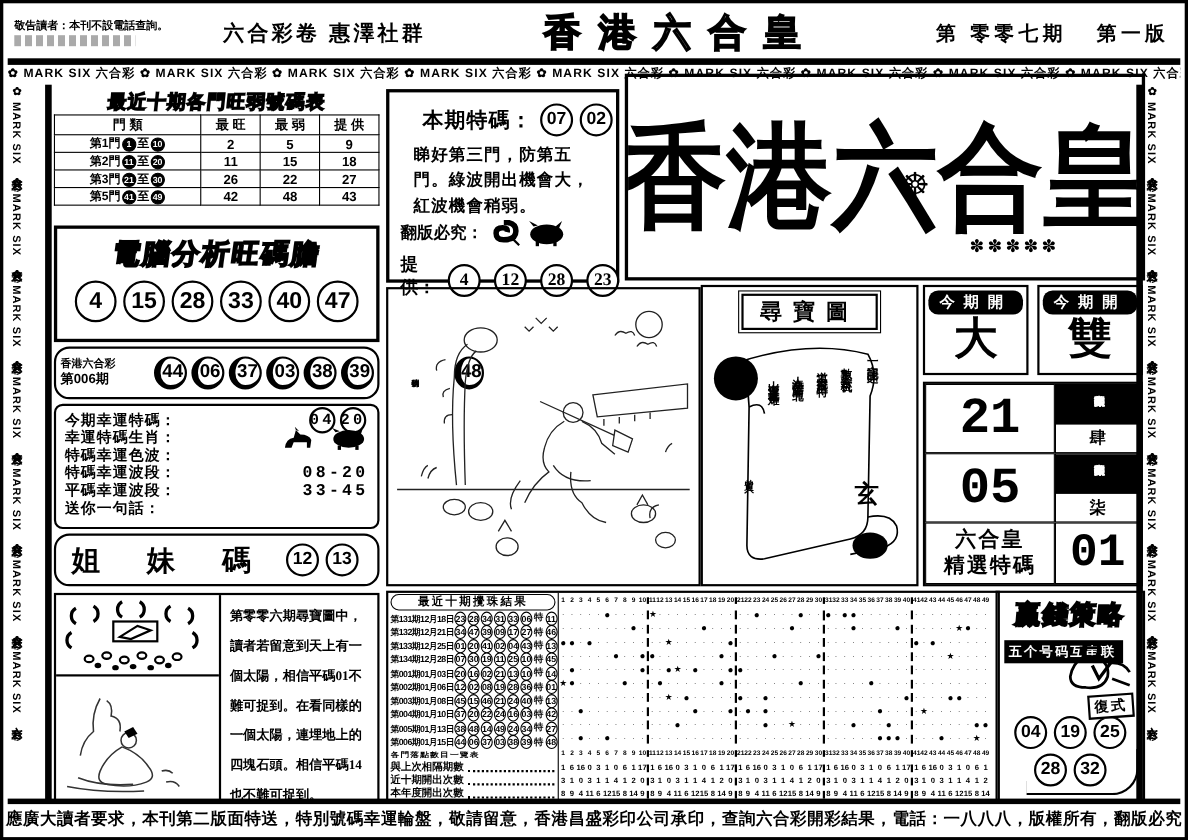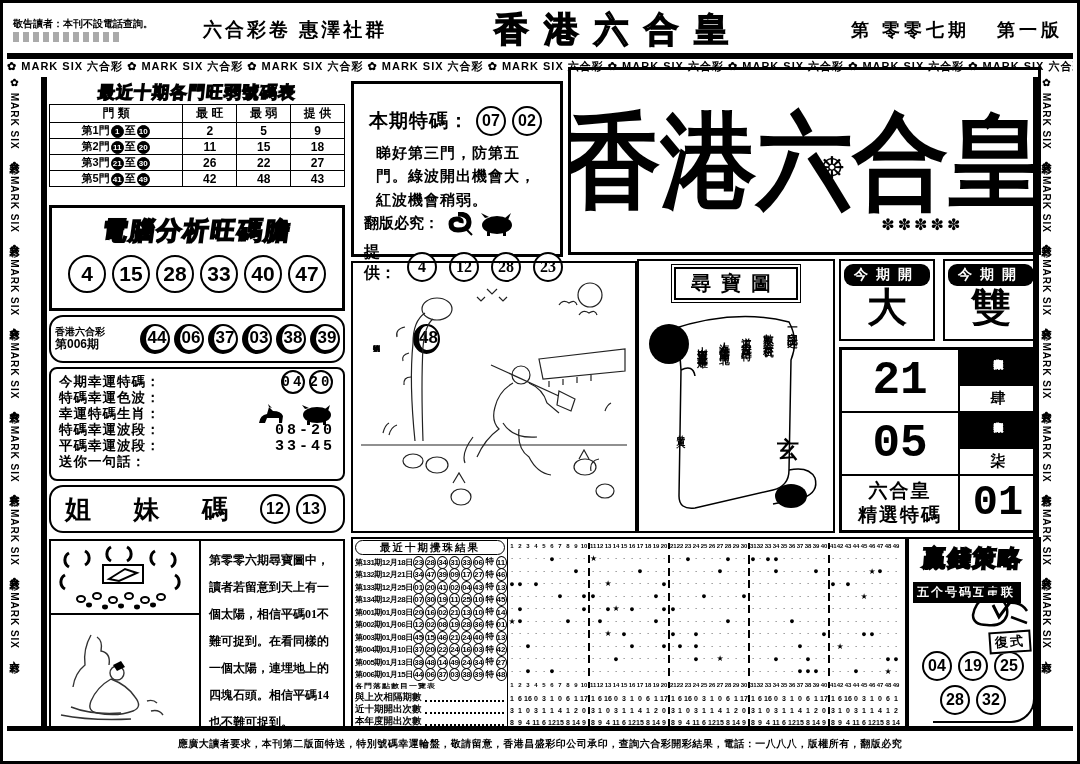--- a/index.html
+++ b/index.html
@@ -21,21 +21,21 @@
   .strip-top{position:absolute;left:4px;top:56px;right:4px;height:18px;overflow:hidden;
              font-size:11px;font-weight:bold;white-space:nowrap;letter-spacing:1px;}
   .strip-v{position:absolute;top:74px;bottom:34px;width:34px;overflow:hidden;
            font-size:10px;font-weight:bold;}
   .strip-v span{display:block;writing-mode:vertical-rl;text-orientation:mixed;height:100%;
                 white-space:nowrap;letter-spacing:1px;}
   .strip-left{left:4px;border-right:6px solid #000;}
   .strip-right{right:4px;border-left:6px solid #000;}
   
   .footer{position:absolute;left:4px;right:4px;bottom:4px;height:26px;border-top:5px solid #000;
-          display:flex;align-items:center;justify-content:center;font-size:10px;font-weight:bold;
+          display:flex;align-items:center;justify-content:center;font-size:15px;font-weight:bold;
           letter-spacing:.5px;white-space:nowrap;}
   
   .cn{display:inline-flex;align-items:center;justify-content:center;border:2px solid #000;
       border-radius:50%;font-weight:bold;background:#fff;box-sizing:border-box;}
   .cn.big{width:38px;height:38px;font-size:21px;}
   .cn.mid{width:30px;height:30px;font-size:16px;margin:2px 3px;}
   .cn.sm{width:24px;height:24px;font-size:14px;margin:0 2px;}
   .cn.tiny{width:13px;height:13px;font-size:8px;border-width:1px;margin:0 .5px;}
   .cn.cres{border-width:2px;border-left-width:6px;border-bottom-width:4px;width:30px;height:30px;font-size:17px;margin:0 2px;}
   .cn.filled{background:#000;color:#fff;border-width:1px;width:13px;height:13px;font-size:8px;margin:0 1px;}
@@ -58,21 +58,21 @@
   .lucky-line .val{flex:1;text-align:right;font-size:15px;letter-spacing:3px;font-family:"Liberation Mono",monospace;font-weight:bold;}
   .motto{font-size:13px;font-weight:bold;margin-top:4px;letter-spacing:.5px;white-space:nowrap;}
   .sis{display:flex;align-items:center;justify-content:space-between;padding:4px 14px;}
   .sis-label{font-size:26px;font-weight:900;letter-spacing:18px;white-space:nowrap;}
   .tn{display:flex;}
   .tn-imgs{width:148px;border-right:2px solid #000;display:flex;flex-direction:column;}
   .tn-img1{height:72px;border-bottom:2px solid #000;}
   .tn-img2{flex:1;}
   .tn-text{flex:1;padding:6px 8px;font-size:12px;font-weight:bold;line-height:2.25;}
   
-  .sp-title-row{display:flex;align-items:center;justify-content:center;gap:4px;margin-top:20px;}
+  .sp-title-row{display:flex;align-items:center;justify-content:flex-end;gap:4px;margin-top:8px;}
   .sp-title{font-size:19px;font-weight:900;letter-spacing:1px;}
   .sp-advice{font-size:15px;font-weight:bold;line-height:1.55;padding:4px 22px 0;letter-spacing:1px;}
   .sp-line{display:flex;align-items:center;padding:0 10px;font-size:15px;font-weight:bold;}
   .sp-offer{display:flex;align-items:flex-end;gap:8px;padding:6px 10px 0;font-size:16px;font-weight:bold;}
   
   .masthead{border:3px solid #000;display:flex;align-items:center;justify-content:center;overflow:hidden;}
   .masthead .mt{font-family:"DejaVu Serif","Liberation Serif",serif;font-weight:900;font-size:96px;
                 letter-spacing:0px;transform:scaleY(1.08);white-space:nowrap;line-height:1;}
   .mt-wheel{position:absolute;font-size:30px;left:53%;top:44%;}
   .mt-flowers{position:absolute;right:16%;bottom:10%;font-size:16px;letter-spacing:3px;}
@@ -229,37 +229,37 @@
 
   <div class="abs rounded serif" style="left:46px;top:364px;width:296px;height:114px;border-radius:8px;padding:5px 8px 0;">
     <div class="lucky-line">
       <span>今期幸運特碼：</span>
       <span class="val" style="display:flex;justify-content:flex-end;">
           <span class="cn sm">04</span>
           <span class="cn sm">20</span>
         </span>
     </div>
     <div class="lucky-line">
-      <span>特碼幸運色波：</span>
-      <span class="val"></span>
-    </div>
-    <div class="lucky-line">
       <span>幸運特碼生肖：</span>
       <span class="val" style="display:flex;justify-content:flex-end;gap:10px;align-items:center;">
         <svg width="34" height="22" viewBox="0 0 34 22">
           <path d="M4 20 Q5 12 12 11 L14 4 L18 8 Q26 8 28 13 L27 20 L24 20 L24 15 L12 15 L10 20 Z" fill="#000"></path>
           <path d="M14 4 L13 1 L17 5 Z" fill="#000"></path>
         </svg>
         <svg width="36" height="22" viewBox="0 0 36 22">
           <ellipse cx="18" cy="12" rx="14" ry="8" fill="#000"></ellipse>
           <path d="M6 6 L3 2 L10 5 Z M26 6 L31 2 L29 8 Z" fill="#000"></path>
           <rect x="8" y="18" width="3" height="4" fill="#000"></rect>
             <rect x="24" y="18" width="3" height="4" fill="#000"></rect>
         </svg>
       </span>
+    </div>
+    <div class="lucky-line">
+      <span>特碼幸運色波：</span>
+      <span class="val"></span>
     </div>
     <div class="lucky-line">
       <span>特碼幸運波段：</span>
       <span class="val">08-20</span>
     </div>
     <div class="lucky-line">
       <span>平碼幸運波段：</span>
       <span class="val">33-45</span>
     </div>
     <div class="lucky-line">

